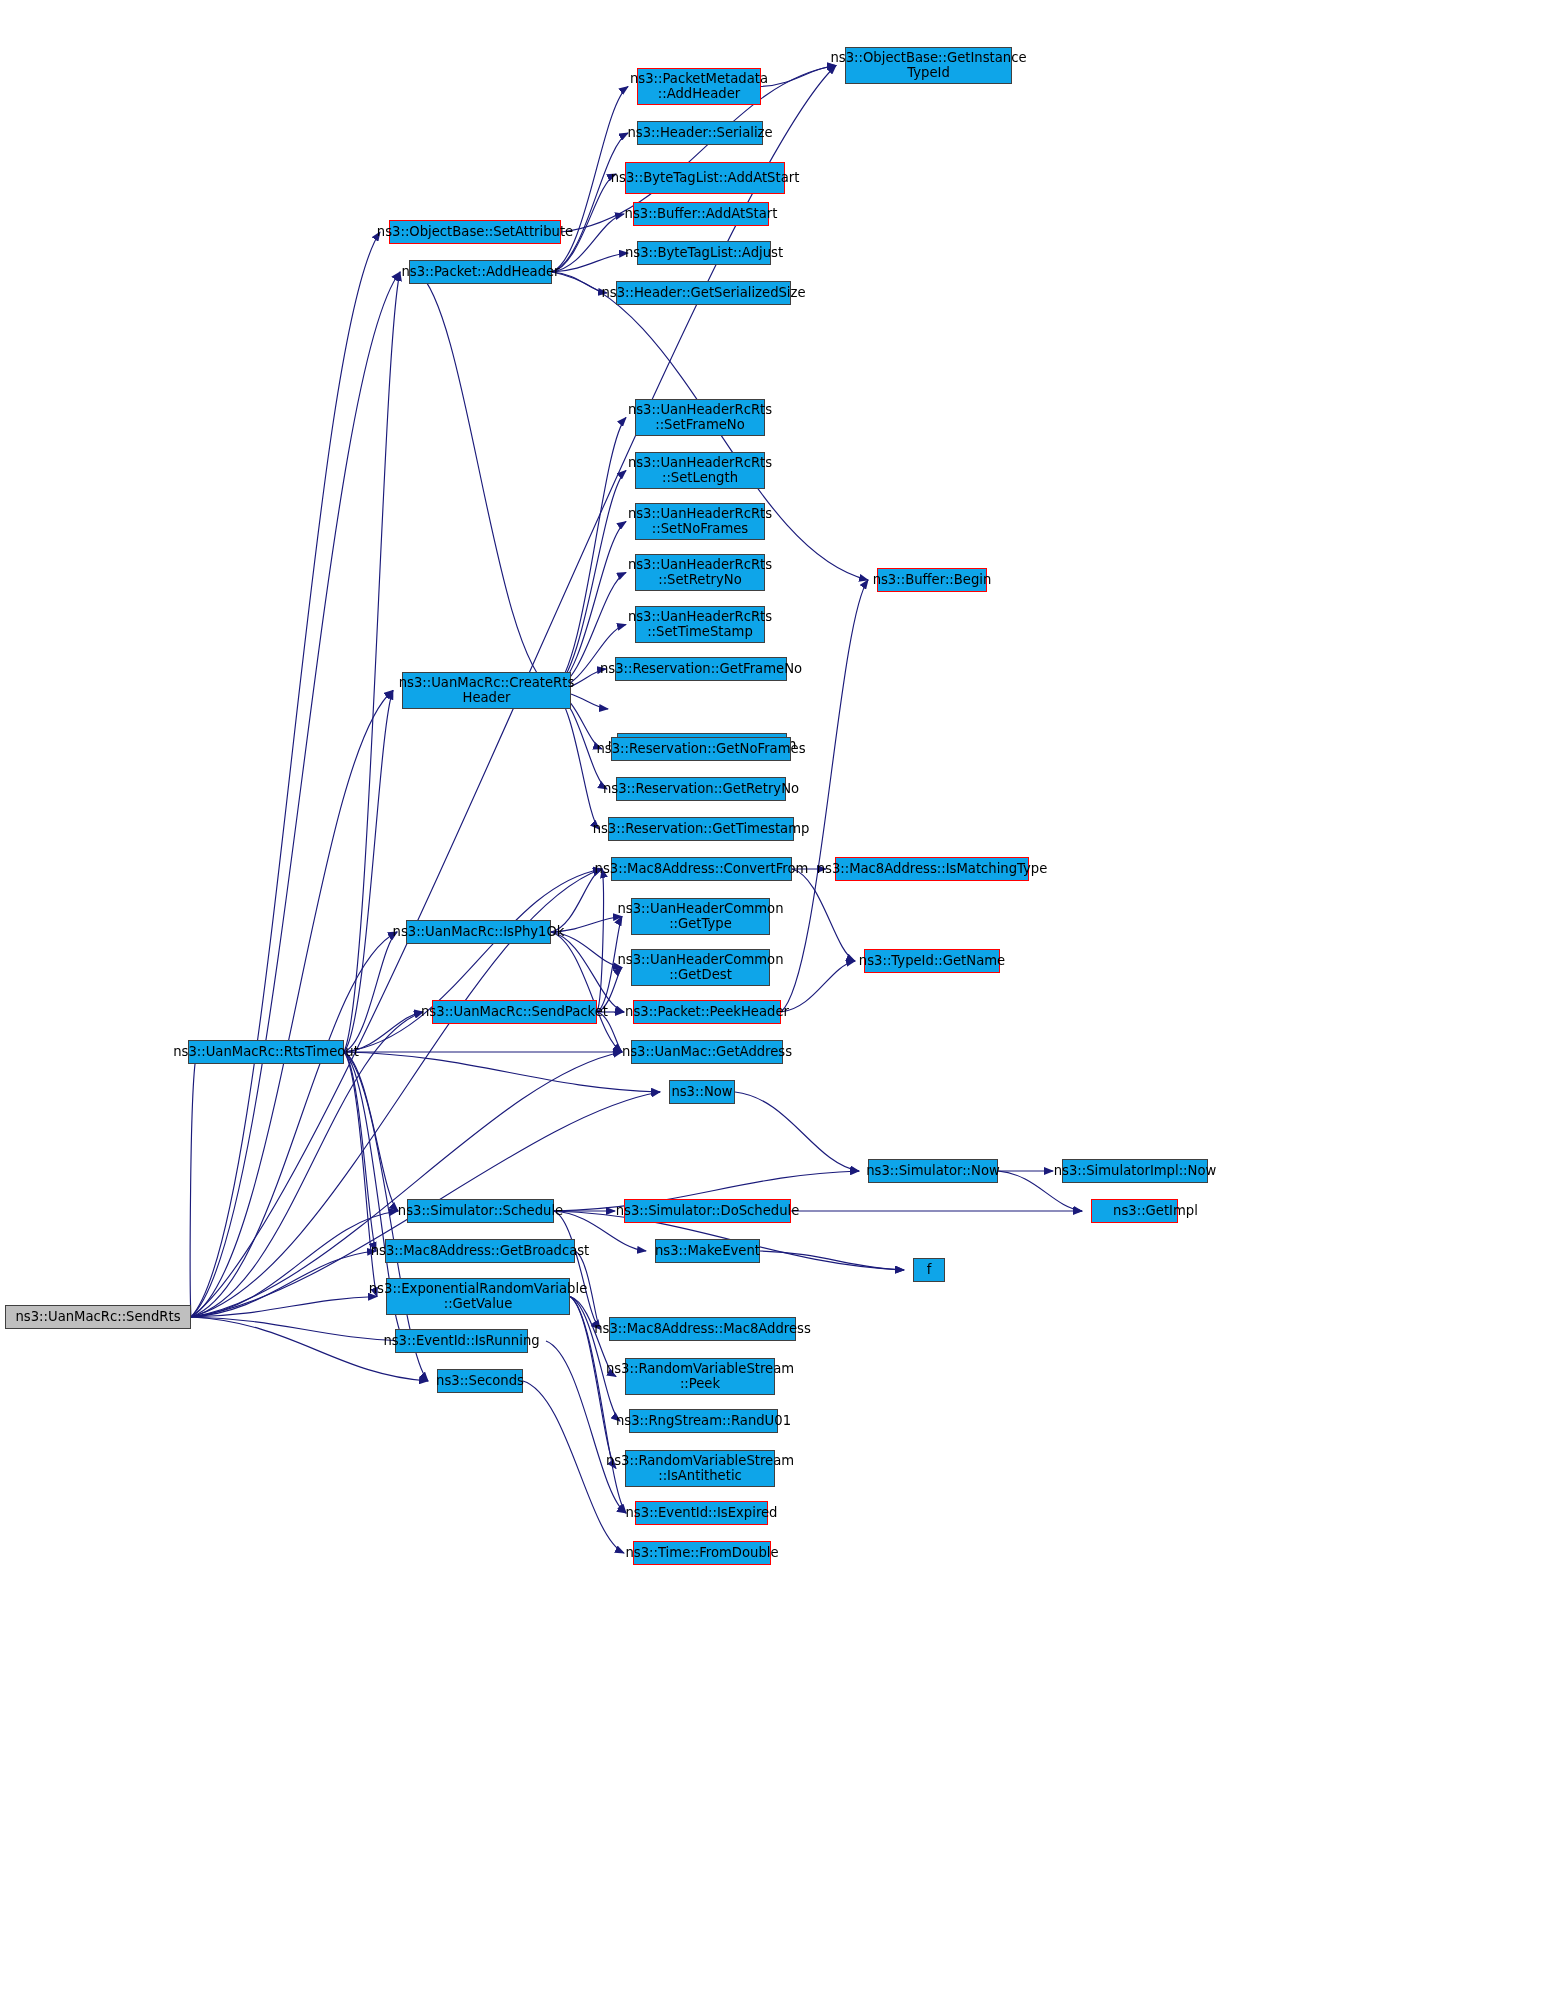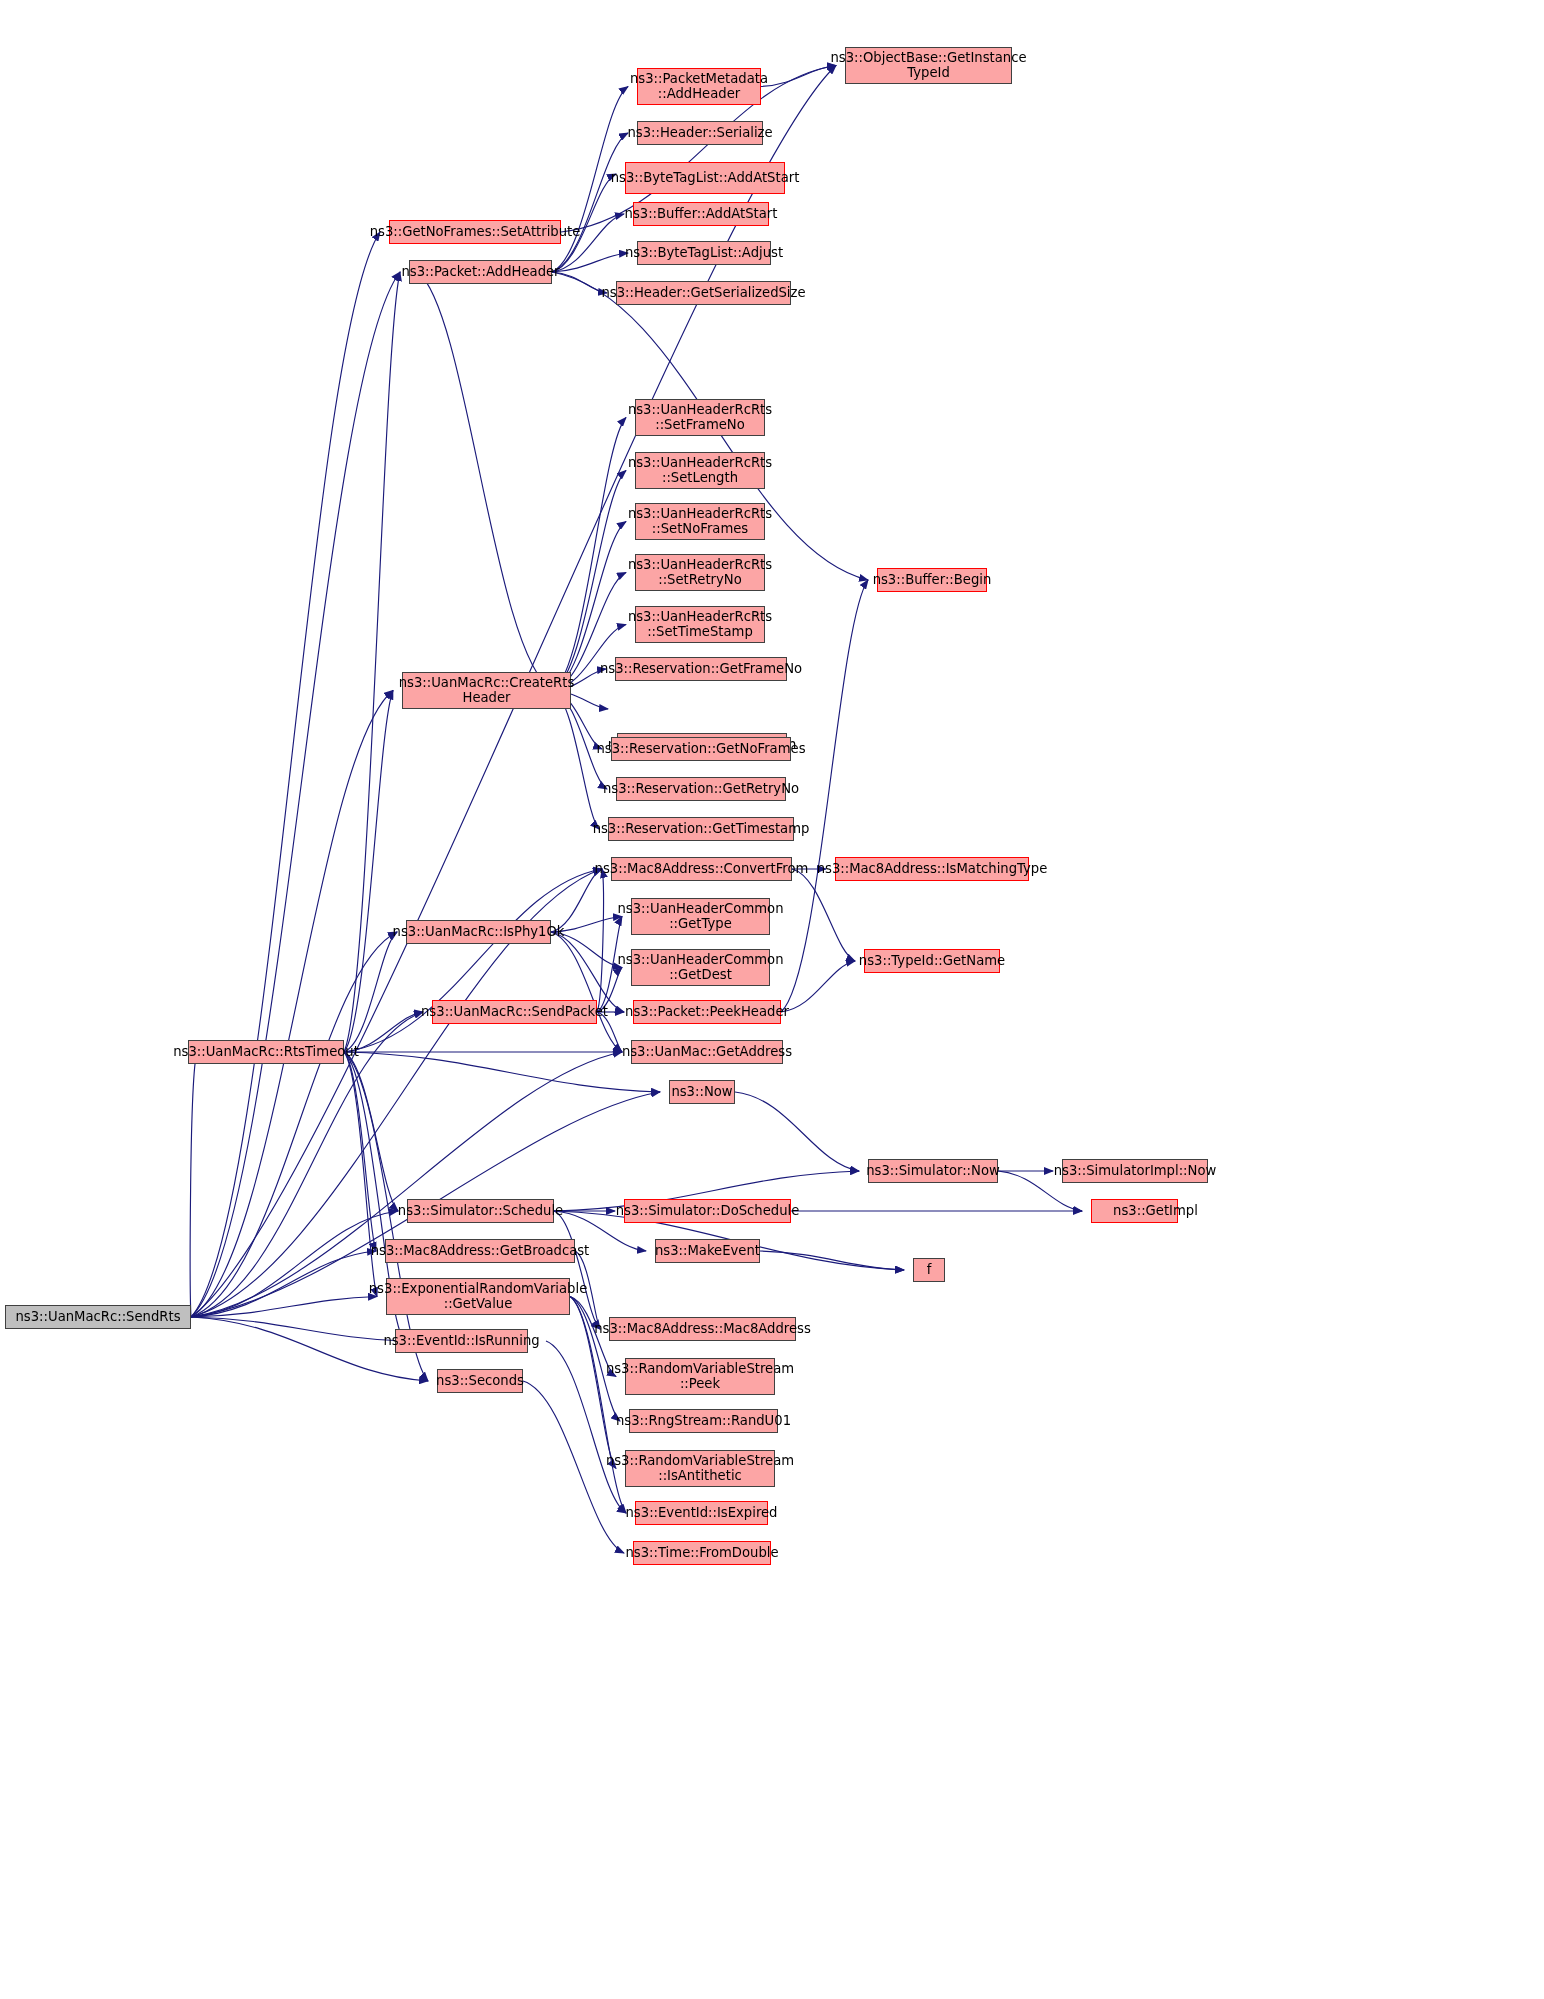--- a/index.html
+++ b/index.html
@@ -1,20 +1,20 @@
 <!DOCTYPE html>
 <html><head>
 <meta charset="utf-8">
 <style>
   html,body{margin:0;padding:0;background:#ffffff;}
   body{font-family:"DejaVu Sans","Liberation Sans",sans-serif;}
   #canvas{position:relative;width:1544px;height:1999px;background:#fff;overflow:hidden;}
   #edges{position:absolute;left:0;top:0;width:1544px;height:1999px;pointer-events:none;}
   .node{position:absolute;box-sizing:border-box;display:flex;align-items:center;justify-content:center;
-        text-align:center;background:#fca5a5;border:1px solid #404040;color:#000000;
+        text-align:center;background:#0ea5e9;border:1px solid #404040;color:#000000;
         font-size:13.2px;line-height:1.12;letter-spacing:0px;white-space:pre-line;padding:0 3px;}
   .node.red{border-color:#ff0000;}
   .node.root{background:#bfbfbf;border-color:#404040;}
 </style>
 </head>
 <body>
 
 <div id="canvas">
   <svg id="edges" viewBox="0 0 1544 1999">
       <defs>
@@ -104,21 +104,21 @@
 <div class="node root" style="left: 5px; top: 1305px; width: 186px; height: 24px;">ns3::UanMacRc::SendRts</div>
     <div class="node" style="left: 845px; top: 47px; width: 167px; height: 37px;">ns3::ObjectBase::GetInstance
 TypeId</div>
     <div class="node red" style="left: 637px; top: 68px; width: 124px; height: 37px;">ns3::PacketMetadata
 ::AddHeader</div>
     <div class="node" style="left: 637px; top: 121px; width: 126px; height: 24px;">ns3::Header::Serialize</div>
     <div class="node red" style="left: 625px; top: 162px; width: 160px; height: 32px;">ns3::ByteTagList::AddAtStart</div>
     <div class="node red" style="left: 633px; top: 202px; width: 136px; height: 24px;">ns3::Buffer::AddAtStart</div>
     <div class="node" style="left: 637px; top: 241px; width: 134px; height: 24px;">ns3::ByteTagList::Adjust</div>
     <div class="node" style="left: 616px; top: 281px; width: 175px; height: 24px;">ns3::Header::GetSerializedSize</div>
-    <div class="node red" style="left: 389px; top: 220px; width: 172px; height: 24px;">ns3::GetNoFrames::SetAttribute</div>
+    <div class="node red" style="left: 389px; top: 220px; width: 172px; height: 24px;">ns3::ObjectBase::SetAttribute</div>
     <div class="node" style="left: 409px; top: 260px; width: 143px; height: 24px;">ns3::Packet::AddHeader</div>
     <div class="node red" style="left: 877px; top: 568px; width: 110px; height: 24px;">ns3::Buffer::Begin</div>
     <div class="node" style="left: 635px; top: 399px; width: 130px; height: 37px;">ns3::UanHeaderRcRts
 ::SetFrameNo</div>
     <div class="node" style="left: 635px; top: 452px; width: 130px; height: 37px;">ns3::UanHeaderRcRts
 ::SetLength</div>
     <div class="node" style="left: 635px; top: 503px; width: 130px; height: 37px;">ns3::UanHeaderRcRts
 ::SetNoFrames</div>
     <div class="node" style="left: 635px; top: 554px; width: 130px; height: 37px;">ns3::UanHeaderRcRts
 ::SetRetryNo</div>

